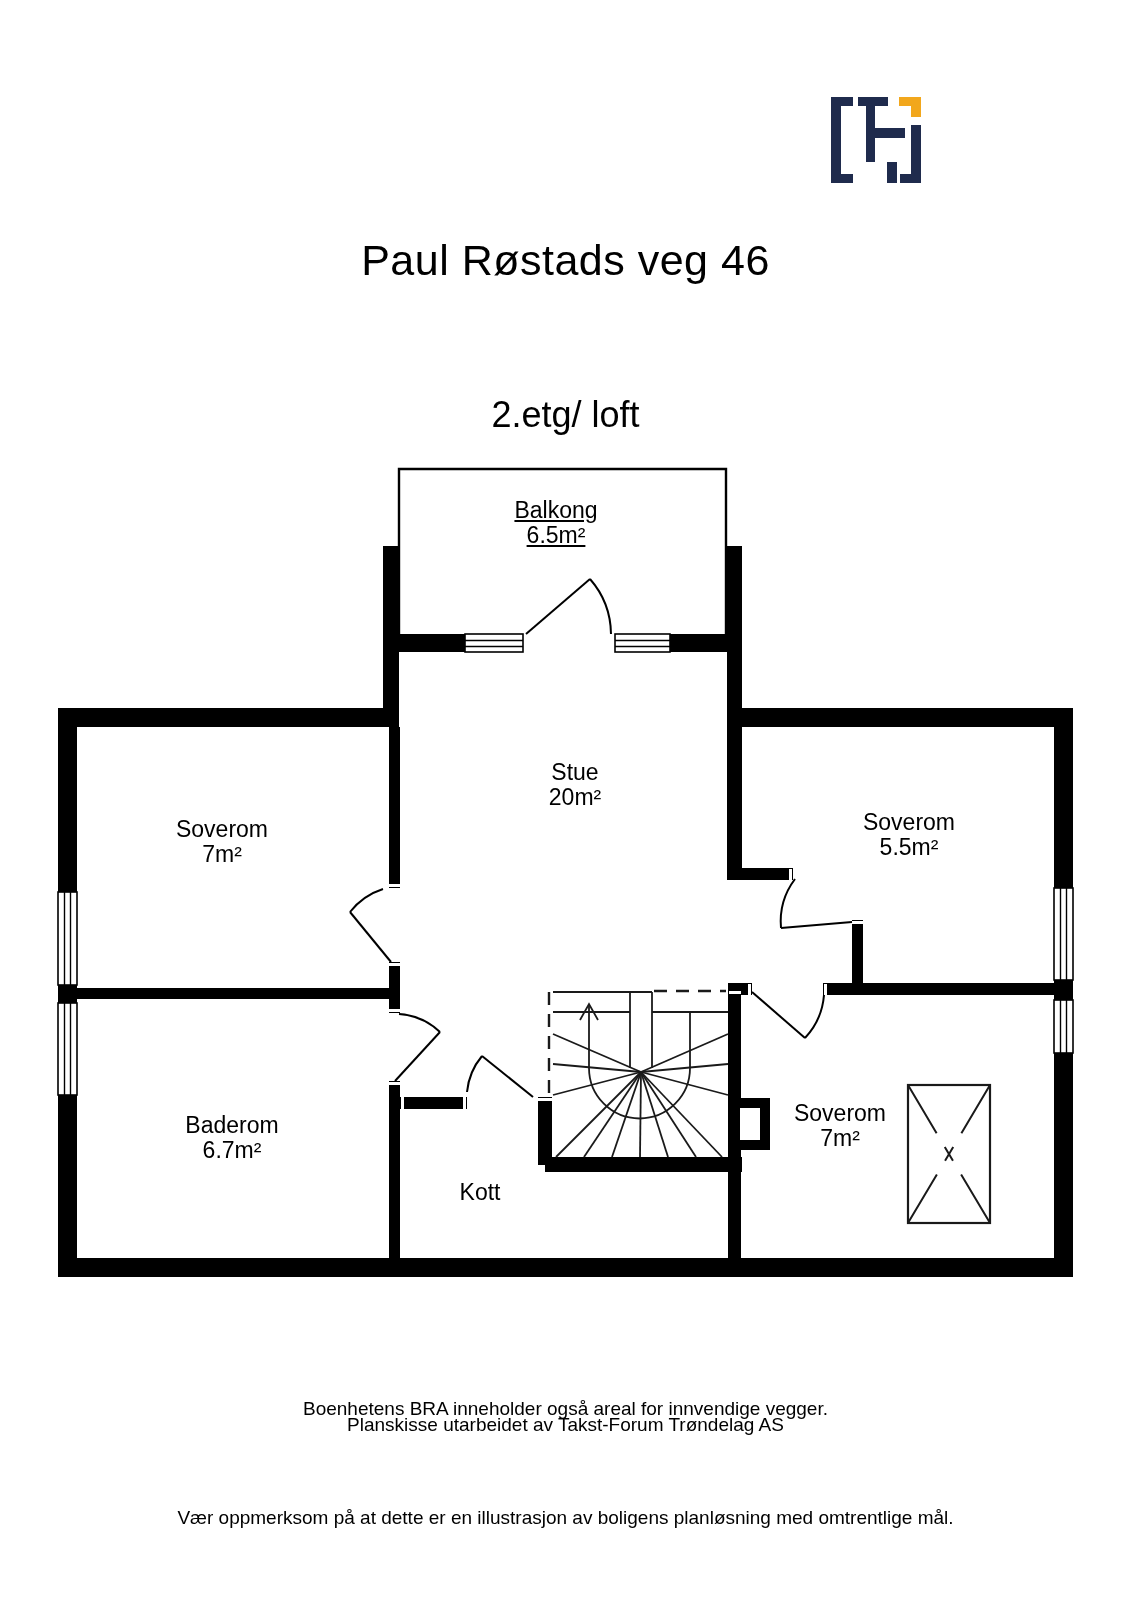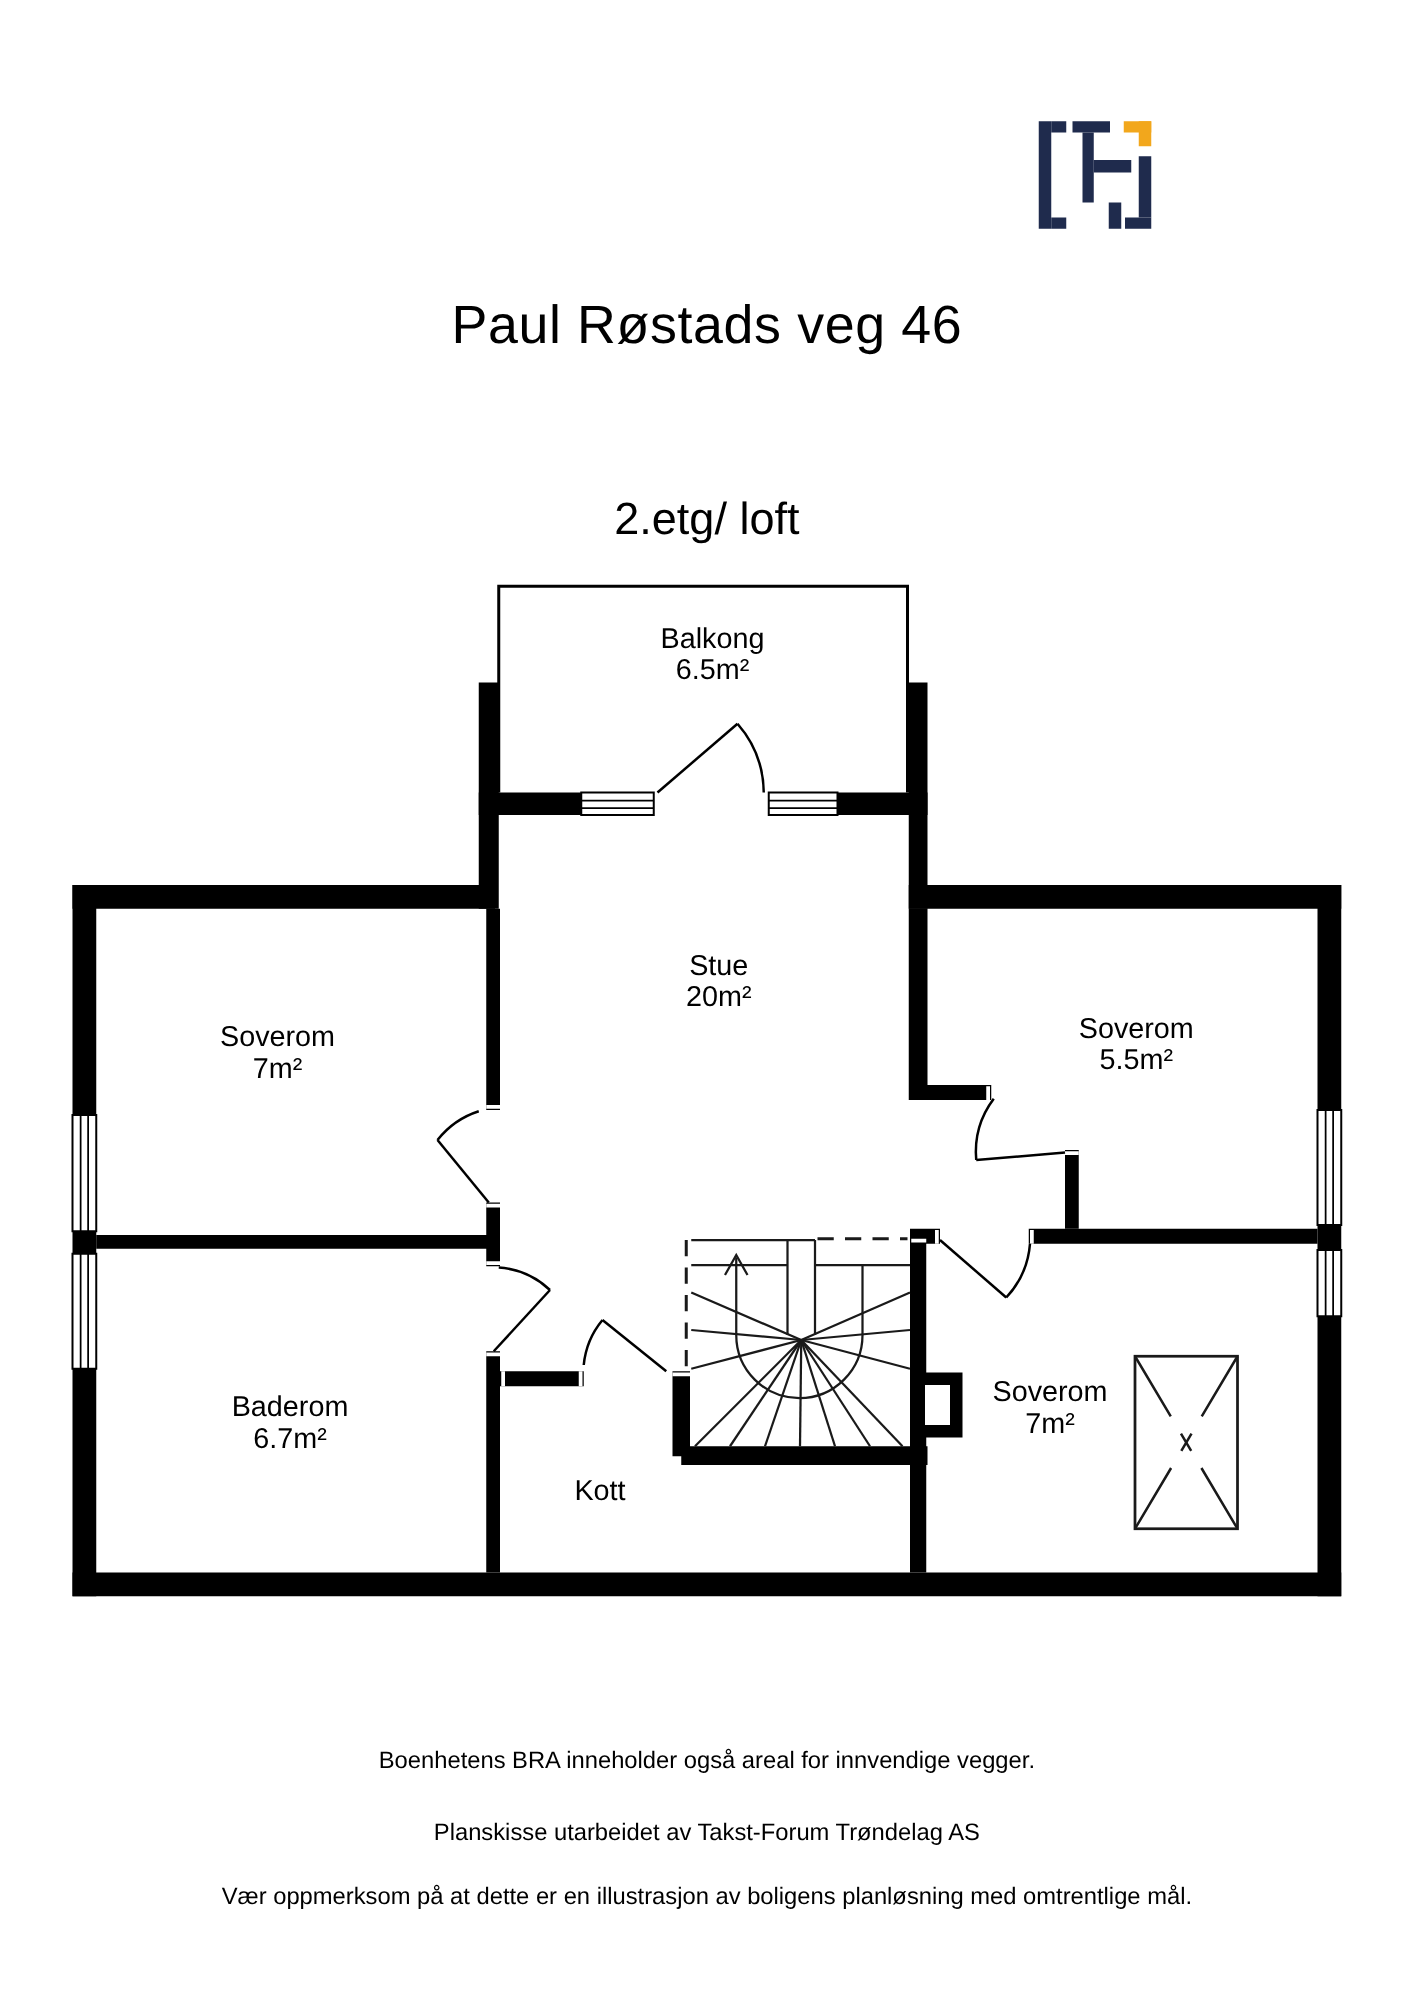--- a/index.html
+++ b/index.html
@@ -225,21 +225,21 @@
       </g>
     </g>
 
     <g fill="none" stroke="#1a1a1a">
       <rect x="908" y="1085" width="82" height="138" stroke-width="2.2"></rect>
       <path d="M 908,1085 L 990,1223" stroke-width="2" stroke-dasharray="56 16 16 16 56"></path>
       <path d="M 990,1085 L 908,1223" stroke-width="2" stroke-dasharray="56 16 16 16 56"></path>
     </g>
   </svg>
 
-  <div class="abs room-label" style="left:570px;top:498px;">
+  <div class="abs room-label" style="left:556px;top:498px;text-decoration:underline;">
     <div>Balkong</div>
     <div>6.5m²</div>
   </div>
   <div class="abs room-label" style="left:575px;top:760px;">
     <div>Stue</div>
     <div>20m²</div>
   </div>
   <div class="abs room-label" style="left:222px;top:817px;">
     <div>Soverom</div>
     <div>7m²</div>
@@ -253,17 +253,17 @@
     <div>6.7m²</div>
   </div>
   <div class="abs room-label" style="left:480px;top:1180px;">
     <div>Kott</div>
   </div>
   <div class="abs room-label" style="left:840px;top:1101px;">
     <div>Soverom</div>
     <div>7m²</div>
   </div>
 
-  <div class="abs footer-line" style="top:1414px;margin-top:42px;">Planskisse utarbeidet av Takst-Forum Trøndelag AS</div>
+  <div class="abs footer-line" style="top:1414px;">Planskisse utarbeidet av Takst-Forum Trøndelag AS</div>
   <div class="abs footer-line" style="top:1385px;margin-top:13px;">Boenhetens BRA inneholder også areal for innvendige vegger.</div>
   <div class="abs footer-line" style="top:1507px;">Vær oppmerksom på at dette er en illustrasjon av boligens planløsning med omtrentlige mål.</div>
 
 </div>
 
 </body></html>

